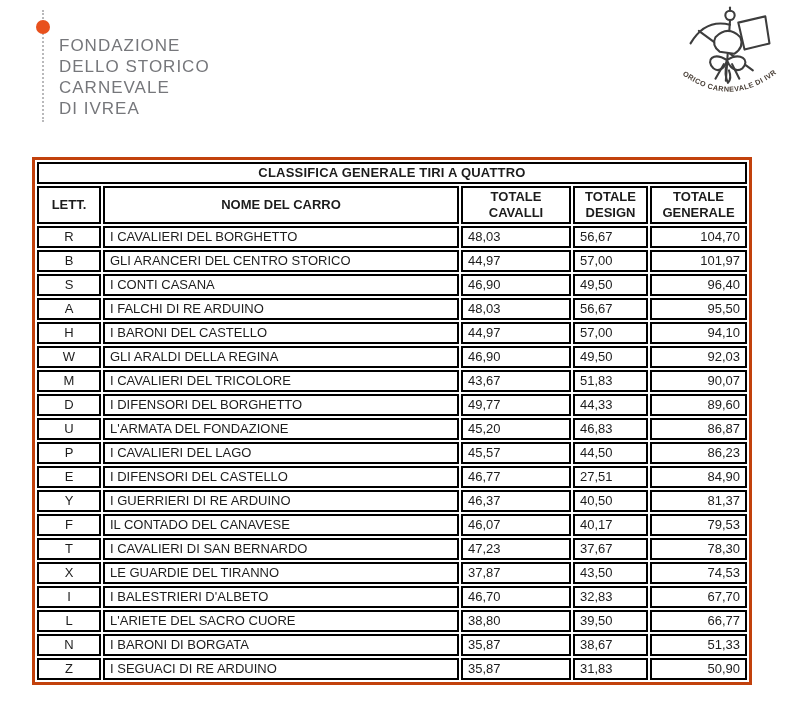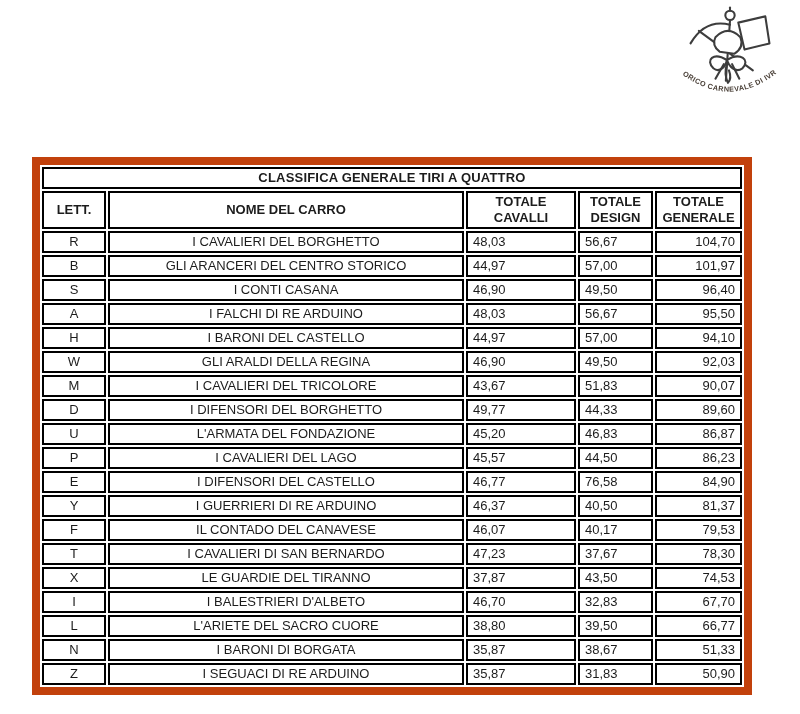--- a/index.html
+++ b/index.html
@@ -35,21 +35,21 @@
     color:var(--logo-text);font-weight:400;
   }
 
   
   .emblem{position:absolute;left:678px;top:6px;width:104px;height:108px;}
 
   
   .table-wrap{position:absolute;left:32px;top:157px;width:720px;}
   table.rank{
     width:720px;
-    border:8px solid #c2410c;
+    border:3px solid #c2410c;
     border-collapse:separate;
     border-spacing:2px 2px;
     table-layout:fixed;
     background:#fff;
   }
   table.rank td, table.rank th{
     border:2px solid #000;
     font-size:13px;
     vertical-align:middle;
     line-height:16px;
@@ -64,29 +64,39 @@
     font-weight:bold;
     font-size:16.5px;
     line-height:19px;
     letter-spacing:0.2px;
     padding:1px 0;
   }
   th{font-weight:bold;text-align:center;}
   th.two-line{line-height:17px;padding:2px 2px;}
   th.single{font-size:13.5px;text-align:center;}
   td.c-lett{text-align:center;}
-  td.c-nome{text-align:center;padding-left:6px;}
+  td.c-nome{text-align:left;padding-left:6px;}
   td.c-num{text-align:left;padding-right:5px;}
   td.c-tot{text-align:right;padding-right:6px;font-weight:normal;}
 </style>
 </head>
 <body>
 
 <div class="page">
 
+  <div class="brand">
+    <div class="dash-line"></div>
+    <div class="dot"></div>
+    <div class="lines">
+      <div>FONDAZIONE</div>
+      <div>DELLO STORICO</div>
+      <div>CARNEVALE</div>
+      <div>DI IVREA</div>
+    </div>
+  </div>
 
   <div class="emblem">
     <svg viewBox="0 0 100 104" width="104" height="108">
       <g stroke="#3d3d3d" fill="none" stroke-width="2" stroke-linecap="round" stroke-linejoin="round">
 
         <line x1="50" y1="14" x2="46" y2="72"></line>
         <circle cx="50" cy="9" r="4.5"></circle>
         <line x1="50" y1="1.5" x2="50" y2="4.5"></line>
 
         <line x1="20" y1="24" x2="72" y2="62"></line>
@@ -207,21 +217,21 @@
             <td class="c-lett">P</td>
             <td class="c-nome">I CAVALIERI DEL LAGO</td>
             <td class="c-num">45,57</td>
             <td class="c-num">44,50</td>
             <td class="c-tot">86,23</td>
           </tr>
           <tr>
             <td class="c-lett">E</td>
             <td class="c-nome">I DIFENSORI DEL CASTELLO</td>
             <td class="c-num">46,77</td>
-            <td class="c-num">76,58</td>
+            <td class="c-num">27,51</td>
             <td class="c-tot">84,90</td>
           </tr>
           <tr>
             <td class="c-lett">Y</td>
             <td class="c-nome">I GUERRIERI DI RE ARDUINO</td>
             <td class="c-num">46,37</td>
             <td class="c-num">40,50</td>
             <td class="c-tot">81,37</td>
           </tr>
           <tr>

